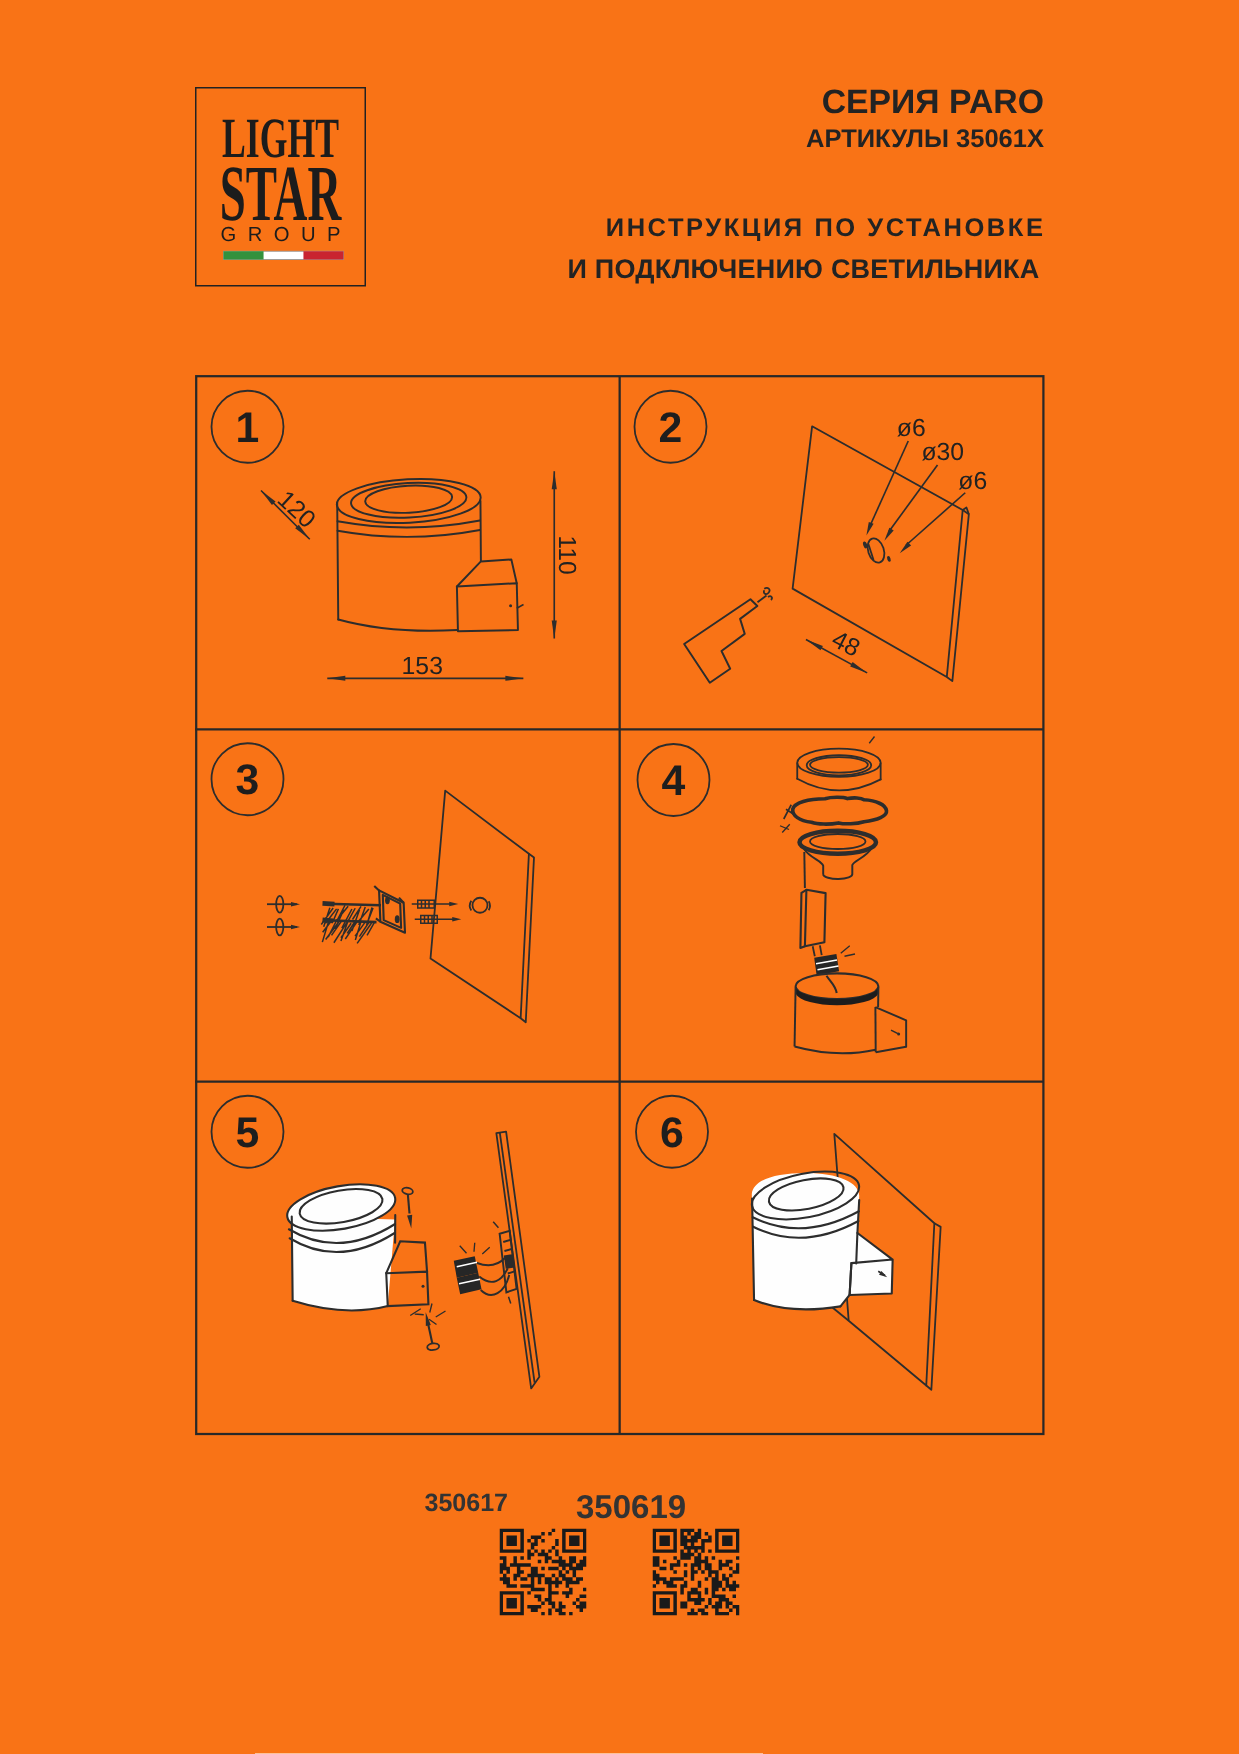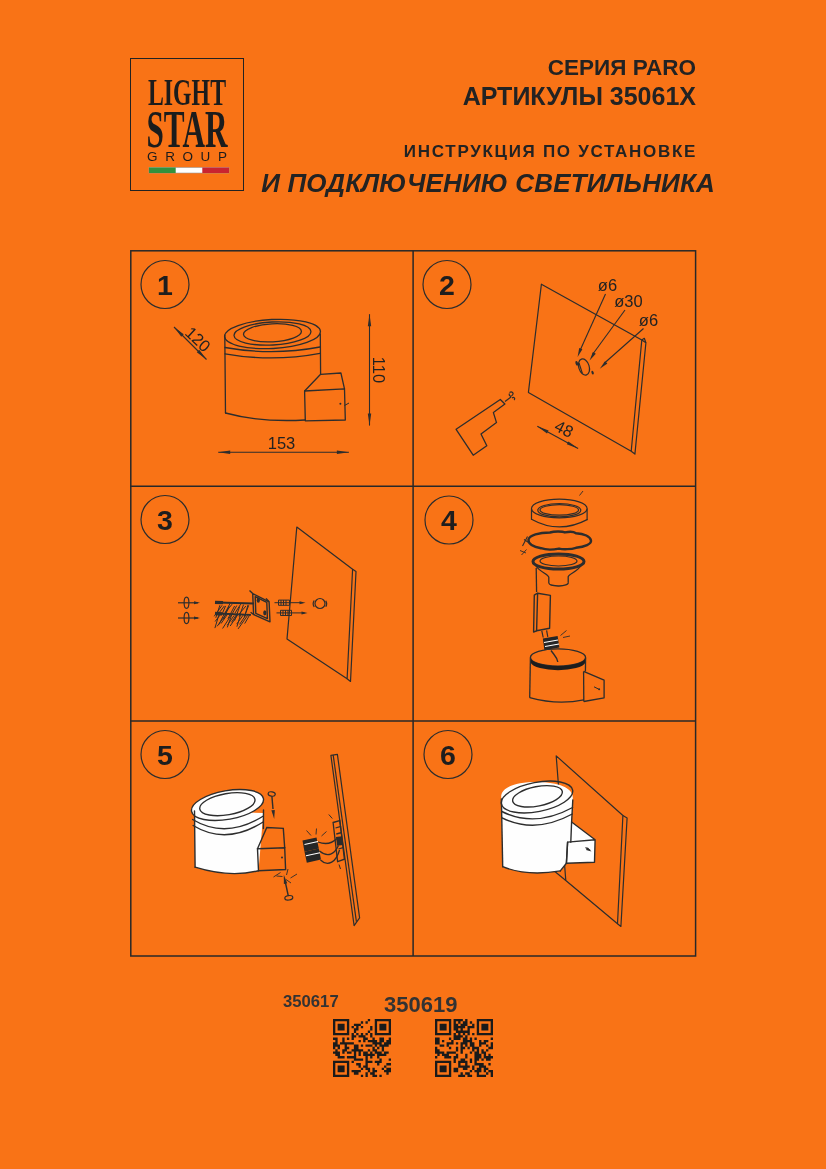--- a/index.html
+++ b/index.html
@@ -20,23 +20,23 @@
       <text x="57" y="102.5" text-anchor="middle" font-family="Liberation Sans" font-size="13.5" textLength="80" lengthAdjust="spacing">GROUP</text>
     </g>
     <g transform="translate(19,109.5)">
       <rect x="0" y="0" width="80" height="5.5" fill="#ffffff" stroke="#999" stroke-width="0.6"></rect>
       <rect x="0" y="0" width="26.7" height="5.5" fill="#33913d"></rect>
       <rect x="53.3" y="0" width="26.7" height="5.5" fill="#c92430"></rect>
     </g>
   </svg>
 
   <div class="hdr" style="top:57px;font-size:22.5px;">СЕРИЯ PARO</div>
-  <div class="hdr" style="top:84px;font-size:25px;">АРТИКУЛЫ 35061X</div>
+  <div class="hdr" style="top:84px;font-size:17px;">АРТИКУЛЫ 35061X</div>
   <div class="hdr" style="top:143px;right:129px;letter-spacing:1.7px;">ИНСТРУКЦИЯ ПО УСТАНОВКЕ</div>
-  <div class="hdr" style="top:169.8px;right:111px;font-size:26px;letter-spacing:0.15px;font-style:italic;">И ПОДКЛЮЧЕНИЮ СВЕТИЛЬНИКА</div>
+  <div class="hdr" style="top:169.8px;right:133px;font-size:18px;letter-spacing:0.15px;">И ПОДКЛЮЧЕНИЮ СВЕТИЛЬНИКА</div>
 
   <svg class="abs" style="left:129.6px;top:249.9px;" width="568" height="708" viewBox="0 0 568 708">
     <g fill="none" stroke="#282828" stroke-width="1.5">
       <rect x="0.8" y="0.8" width="564.8" height="705.2"></rect>
       <line x1="283.1" y1="0.8" x2="283.1" y2="706"></line>
       <line x1="0" y1="236.2" x2="566" y2="236.2"></line>
       <line x1="0" y1="471.1" x2="566" y2="471.1"></line>
     </g>
   </svg>
 

